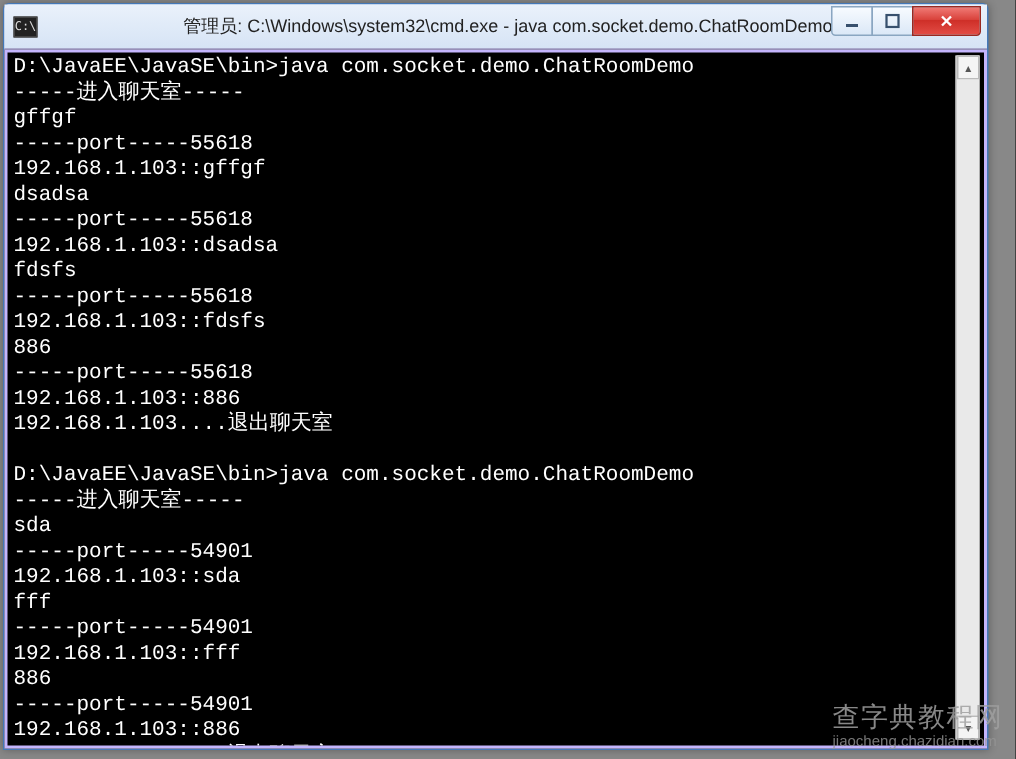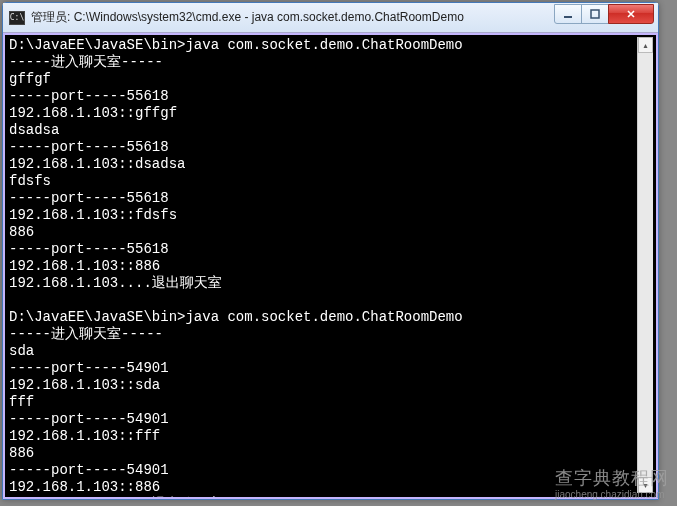--- a/index.html
+++ b/index.html
@@ -31,21 +31,21 @@
       width: 16px; height: 14px;
       background: #222; border: 1px solid #444;
       margin-right: 6px;
       position: relative;
       display: flex; align-items: center; justify-content: center;
       color: #ddd; font-size: 8px; font-family: monospace;
     }
     .titlebar .title {
       font-size: 12px; color: #222;
       flex: 1;
-      white-space: nowrap; overflow: hidden;
+      white-space: nowrap; overflow: hidden; text-align: right;
     }
     .window-controls {
       display: flex; height: 20px; margin-right: 4px; margin-top: -8px;
     }
     .win-btn {
       width: 28px; height: 20px;
       border: 1px solid #8aa6c1;
       background: linear-gradient(#f7fbff,#dbe8f7);
       margin-left: -1px;
       display: flex; align-items: center; justify-content: center;

